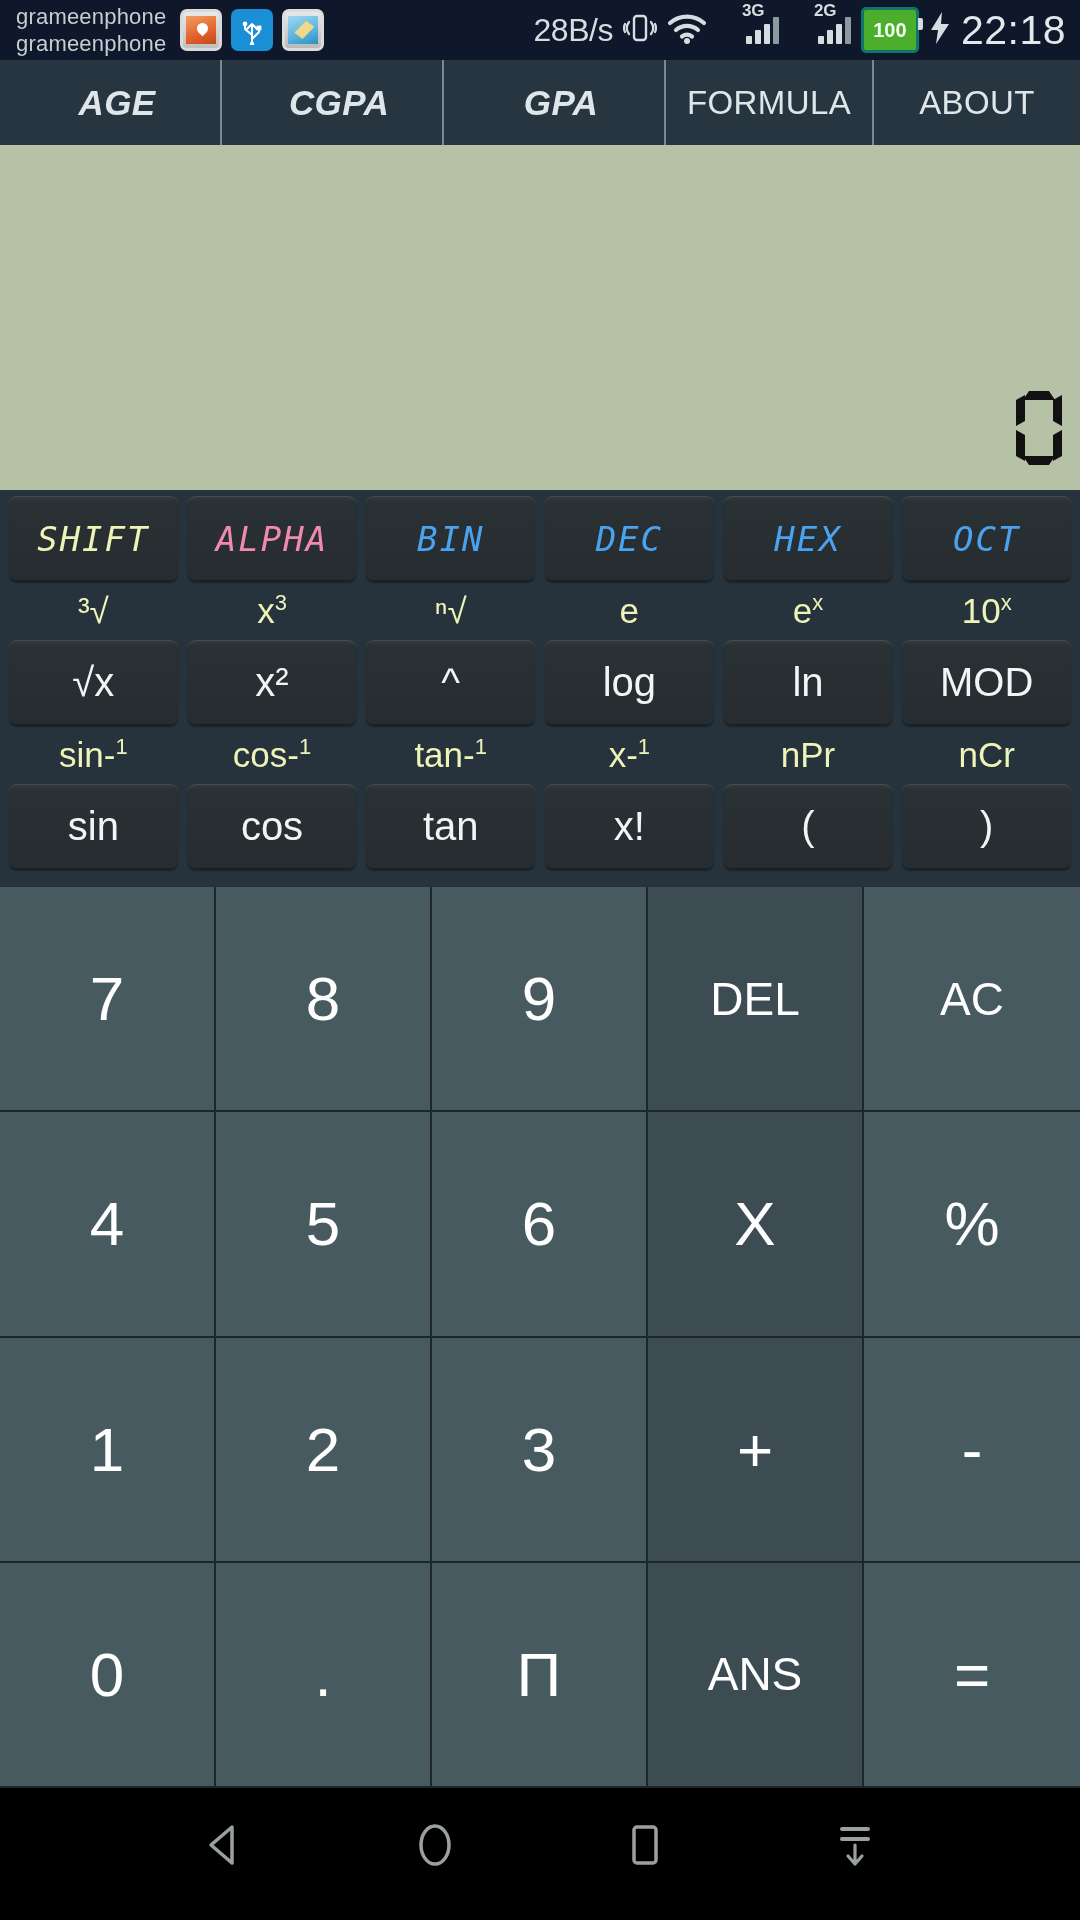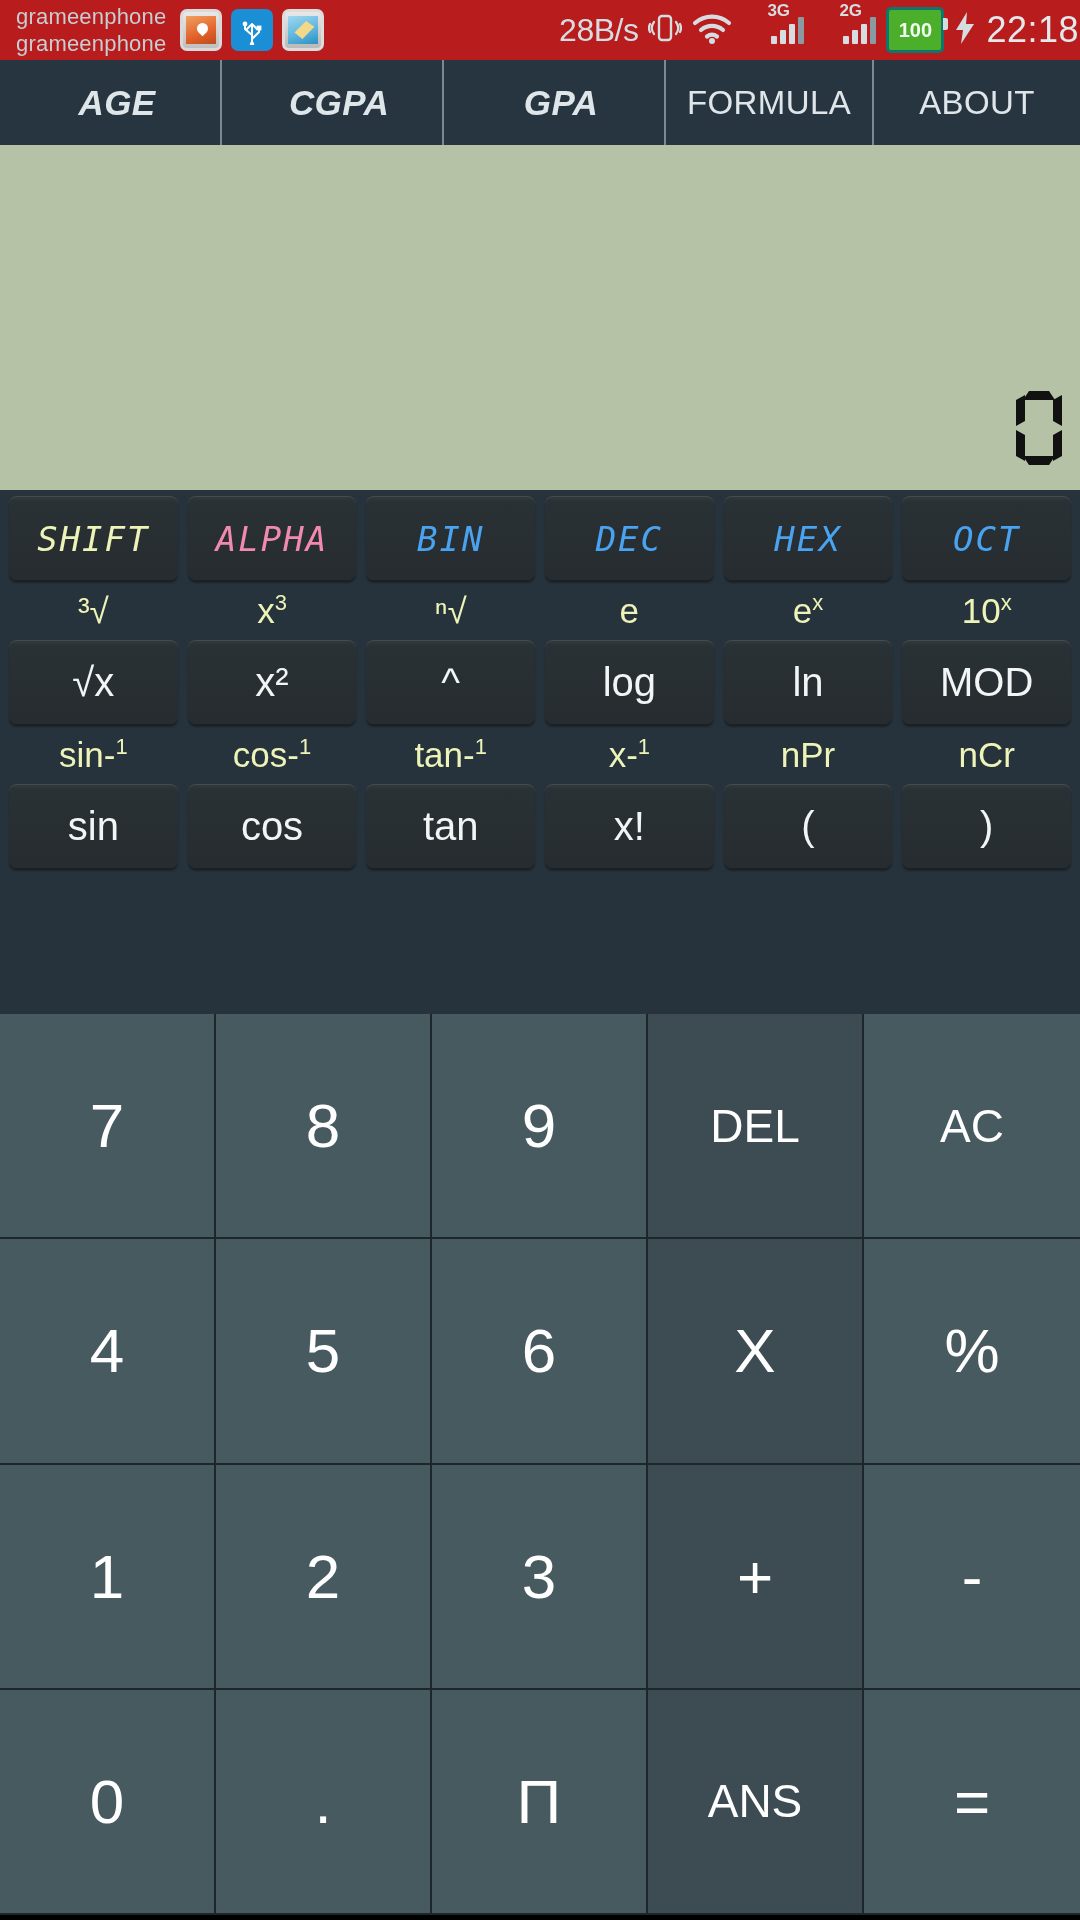--- a/index.html
+++ b/index.html
@@ -7,23 +7,23 @@
   body{
     width:1080px; height:1920px;
     font-family:"Liberation Sans", sans-serif;
     overflow:hidden;
     -webkit-font-smoothing:antialiased;
   }
 
   
   #status-bar{
     height:60px; width:100%;
-    background:#b91c1c;
+    background:#0f172a;
     display:flex; align-items:center;
-    padding:0 1px 0 16px;
+    padding:0 14px 0 16px;
     color:#cfd8dc;
     position:relative;
   }
   .carrier{
     display:flex; flex-direction:column;
     justify-content:center;
     font-size:22px; line-height:27px;
     color:#c5ced2; letter-spacing:.2px;
     font-family:"Liberation Sans", sans-serif;
   }
@@ -75,21 +75,21 @@
   .battery{
     width:58px; height:46px; border:3px solid #0f766e; border-radius:5px;
     display:flex; align-items:center; justify-content:center; position:relative;
     background:#4caf2b;
   }
   .battery::after{
     content:""; position:absolute; right:-7px; top:8px; width:5px; height:12px;
     background:#d5dde0; border-radius:0 2px 2px 0;
   }
   .battery span{ font-size:20px; color:#f2fff0; font-weight:bold; line-height:1; }
-  .clock{ font-size:36px; color:#e2e9ec; letter-spacing:.5px; }
+  .clock{ font-size:41px; color:#e2e9ec; letter-spacing:.5px; }
 
   
   #tab-bar{
     height:85px; width:100%;
     background:#273540;
     display:flex; align-items:stretch;
   }
   .tab{
     flex:1; display:flex; align-items:center; justify-content:center;
     color:#dfe6ea; font-size:33px; letter-spacing:.4px;
@@ -115,21 +115,21 @@
   .seg i{ position:absolute; background:#111; display:block; }
   .seg .sa{ left:7px; top:0; width:32px; height:9px; clip-path:polygon(6px 0,26px 0,32px 9px,0 9px); }
   .seg .sb{ right:0; top:4px; width:9px; height:31px; clip-path:polygon(9px 0,9px 31px,0 26px,0 5px); }
   .seg .sc{ right:0; bottom:4px; width:9px; height:31px; clip-path:polygon(9px 0,9px 26px,0 31px,0 5px); }
   .seg .sd{ left:7px; bottom:0; width:32px; height:9px; clip-path:polygon(0 0,32px 0,26px 9px,6px 9px); }
   .seg .se{ left:0; bottom:4px; width:9px; height:31px; clip-path:polygon(0 0,9px 5px,9px 31px,0 26px); }
   .seg .sf{ left:0; top:4px; width:9px; height:31px; clip-path:polygon(0 5px,9px 0,9px 26px,0 31px); }
 
   
   #sci-panel{
-    width:100%; height:524px;
+    width:100%; height:397px;
     background:#27333c;
     padding:6px 4px 4px 4px;
     display:flex; flex-direction:column;
   }
   .sci-block{ display:flex; flex-direction:column; }
   .shift-row{
     display:flex; width:100%;
     height:60px; align-items:center;
   }
   .shift-lbl{

